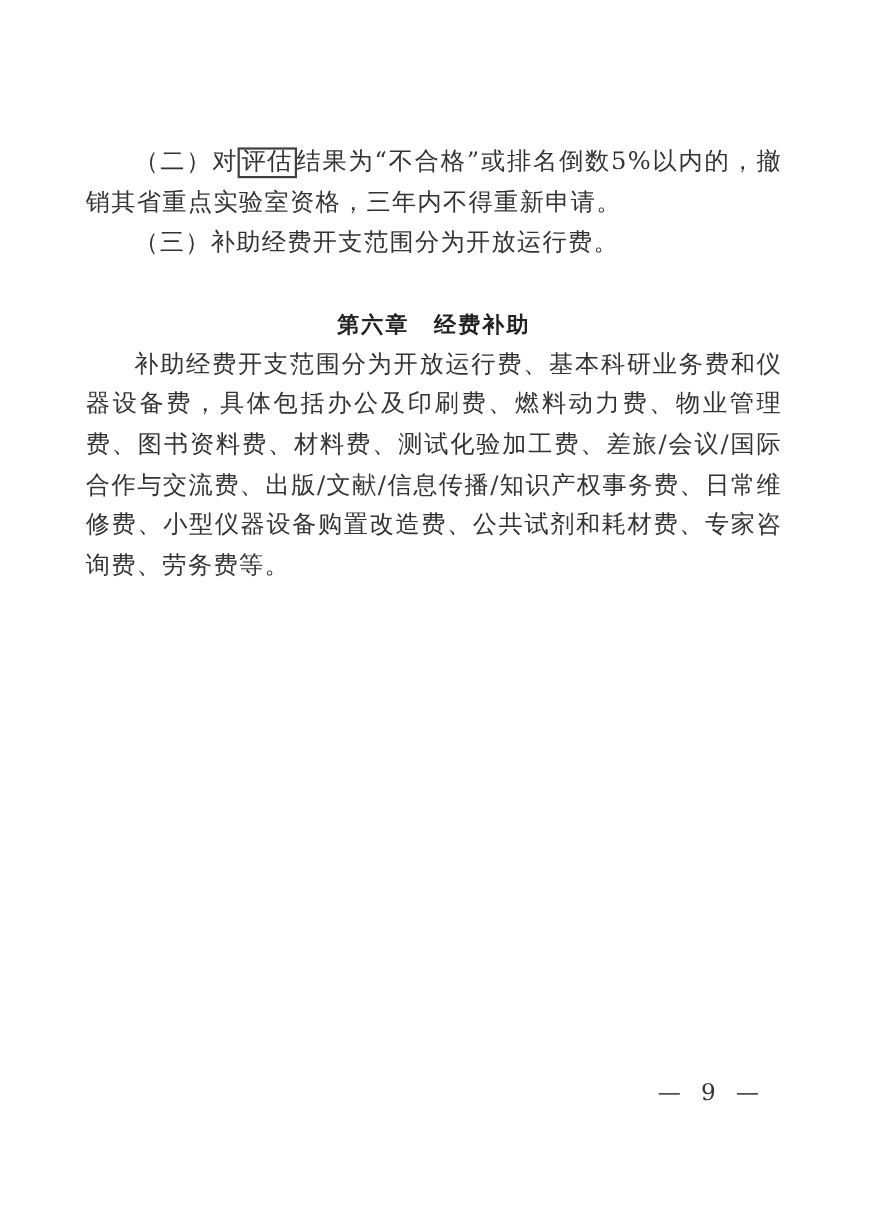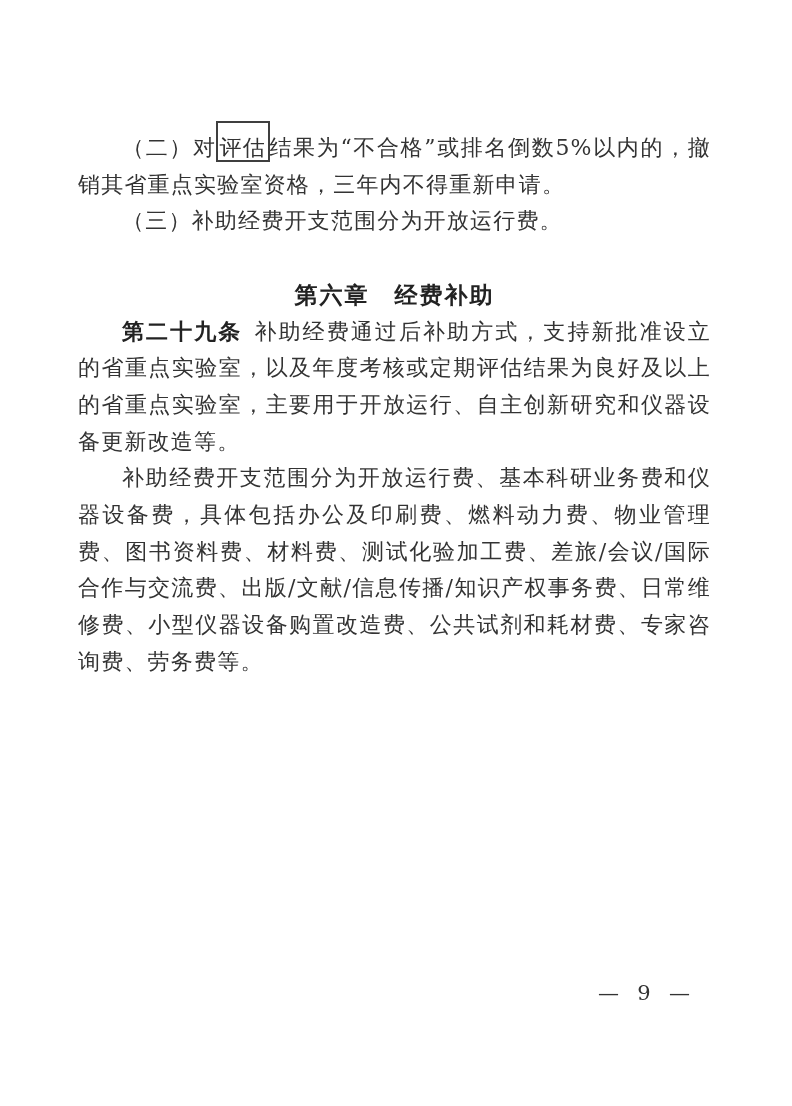--- a/index.html
+++ b/index.html
@@ -20,35 +20,35 @@
     line-height: 36.7px;
     letter-spacing: 1.2px;
     text-align: justify;
   }
   .para { text-indent: 2em; }
   .chapter-heading {
     margin-top: 36.7px;
     text-align: center;
     text-indent: 0;
     font-weight: bold;
-    font-size: 23px;
+    font-size: 20px;
     color: #222222;
     letter-spacing: 2px;
     font-family: "DejaVu Sans", "Liberation Sans", sans-serif;
   }
   .article-label {
     font-weight: bold;
     color: #222222;
     margin-right: 0.55em;
     font-family: "DejaVu Sans", "Liberation Sans", sans-serif;
   }
   .boxed-term {
     display: inline-block;
     border: 2px solid #3f3f3f;
-    padding: 13px 2px 1px 2px;
+    padding: 0 2px 1px 2px;
     margin: -9px -1px 0 -1px;
     line-height: 1.05;
     text-indent: 0;
     vertical-align: baseline;
   }
   .page-footer {
     position: absolute;
     left: 598px;
     top: 981px;
     width: 92px;
@@ -66,21 +66,20 @@
 
 <main class="doc-content">
 
   <p class="para"><span>（二）对</span><span class="boxed-term">评估</span><span>结果为“不合格”或排名倒数5%以内的，撤销其省重点实验室资格，三年内不得重新申请。</span></p>
 
   <p class="para">（三）补助经费开支范围分为开放运行费。</p>
 
   <h2 class="chapter-heading">第六章　经费补助</h2>
 
 
-  <p class="para"><span class="article-label">第二十九条</span><span>补助经费通过后补助方式，支持新批准设立的省重点实验室，以及年度考核或定期评估结果为良好及以上的省重点实验室，主要用于开放运行、自主创新研究和仪器设备更新改造等。</span></p>
 
   <p class="para">补助经费开支范围分为开放运行费、基本科研业务费和仪器设备费，具体包括办公及印刷费、燃料动力费、物业管理费、图书资料费、材料费、测试化验加工费、差旅/会议/国际合作与交流费、出版/文献/信息传播/知识产权事务费、日常维修费、小型仪器设备购置改造费、公共试剂和耗材费、专家咨询费、劳务费等。</p>
 
 
 </main>
 
 <footer class="page-footer">
   <span>—</span>
   <span>9</span>
   <span>—</span>

